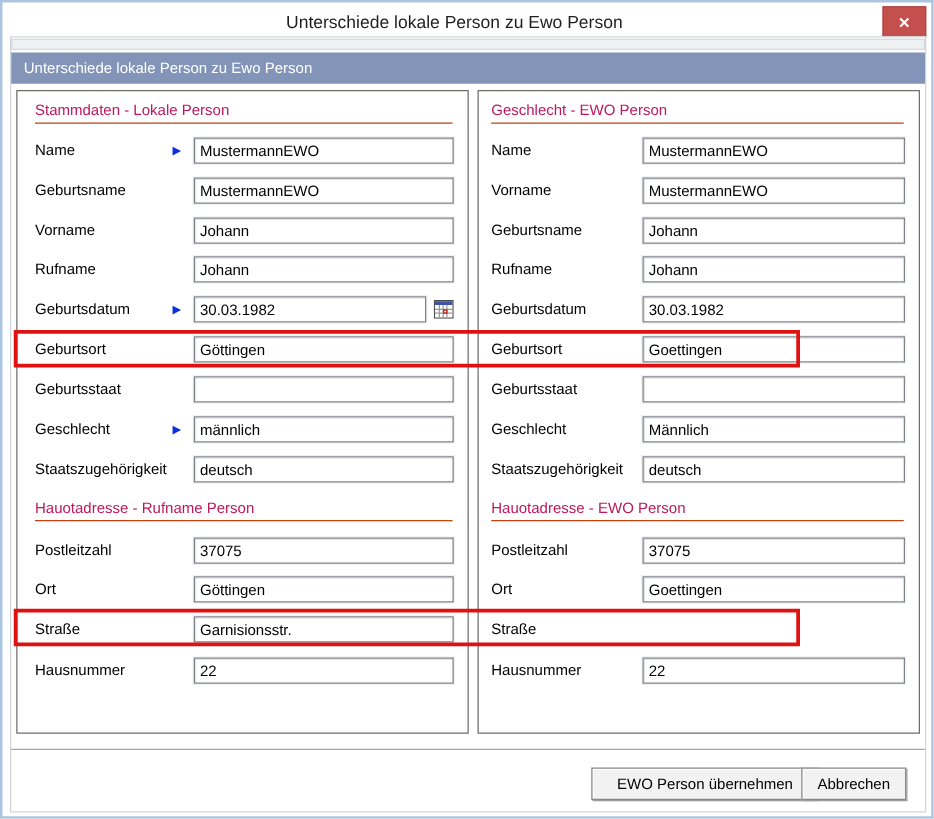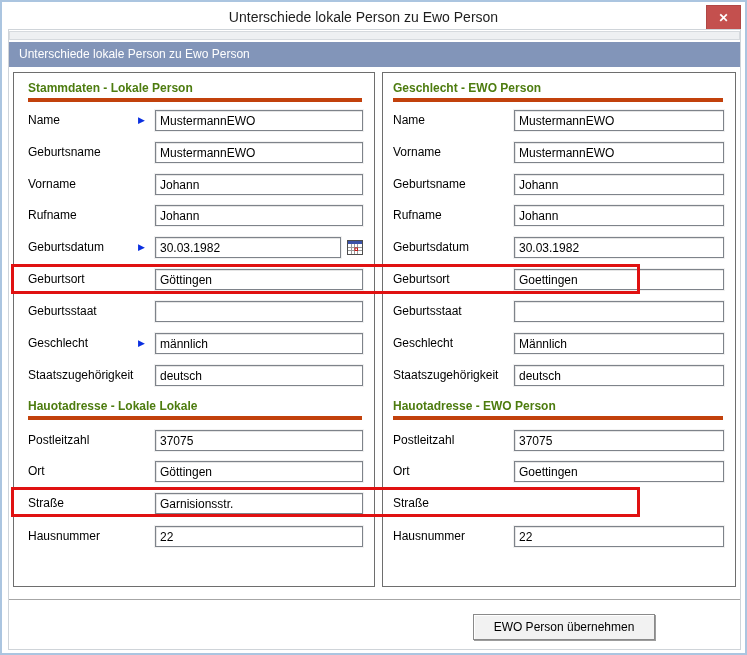--- a/index.html
+++ b/index.html
@@ -31,22 +31,22 @@
     background:#8295b9;color:#ffffff;font-size:12px;
     line-height:25px;padding-left:10px;box-sizing:border-box;
   }
   .panel{
     position:absolute;top:70px;height:515px;background:#ffffff;
     border:1px solid #6e6e6e;box-sizing:border-box;
   }
   .panel.left{left:11px;width:362px;}
   .panel.right{left:380px;width:354px;}
   .group-heading{
-    position:absolute;font-size:12px;color:#4d7c0f;
-    border-bottom:4px solid #c2410c;padding-bottom:3px;font-weight:bold;
+    position:absolute;font-size:12px;color:#be185d;
+    border-bottom:1px solid #c2410c;padding-bottom:3px;
   }
   .panel.left .group-heading{left:14px;right:12px;}
   .panel.right .group-heading{left:10px;right:12px;}
   .field-label{
     position:absolute;font-size:12px;color:#000000;height:21px;line-height:21px;white-space:nowrap;
   }
   .panel.left .field-label{left:14px;}
   .panel.right .field-label{left:10px;}
   .field-input{
     position:absolute;height:21px;box-sizing:border-box;
@@ -135,21 +135,21 @@
     <div class="field-label" style="top:228px">Geburtsstaat</div>
     <input class="field-input" style="top: 228px;" value="">
 
     <div class="field-label" style="top:260px">Geschlecht</div>
     <span class="arrow-icon" style="top:260px">▶</span>
     <input class="field-input" style="top: 260px;" value="männlich">
 
     <div class="field-label" style="top:292px">Staatszugehörigkeit</div>
     <input class="field-input" style="top: 292px;" value="deutsch">
 
-    <div class="group-heading" style="top:326px">Hauotadresse - Lokale Lokale</div>
+    <div class="group-heading" style="top:326px">Hauotadresse - Rufname Person</div>
 
     <div class="field-label" style="top:357px">Postleitzahl</div>
     <input class="field-input" style="top: 357px;" value="37075">
 
     <div class="field-label" style="top:388px">Ort</div>
     <input class="field-input" style="top: 388px;" value="Göttingen">
 
     <div class="field-label" style="top:420px">Straße</div>
     <input class="field-input" style="top: 420px;" value="Garnisionsstr.">
 
@@ -199,14 +199,15 @@
 
     <div class="field-label" style="top:453px">Hausnummer</div>
     <input class="field-input" style="top: 453px;" value="22">
   </div>
 
   <div class="diff-rect" style="top:262px"></div>
   <div class="diff-rect" style="top:485px"></div>
 
   <div class="footer-divider"></div>
   <div class="btn accept">EWO Person übernehmen</div>
+  <div class="btn cancel">Abbrechen</div>
 
 </div>
 
 </body></html>

